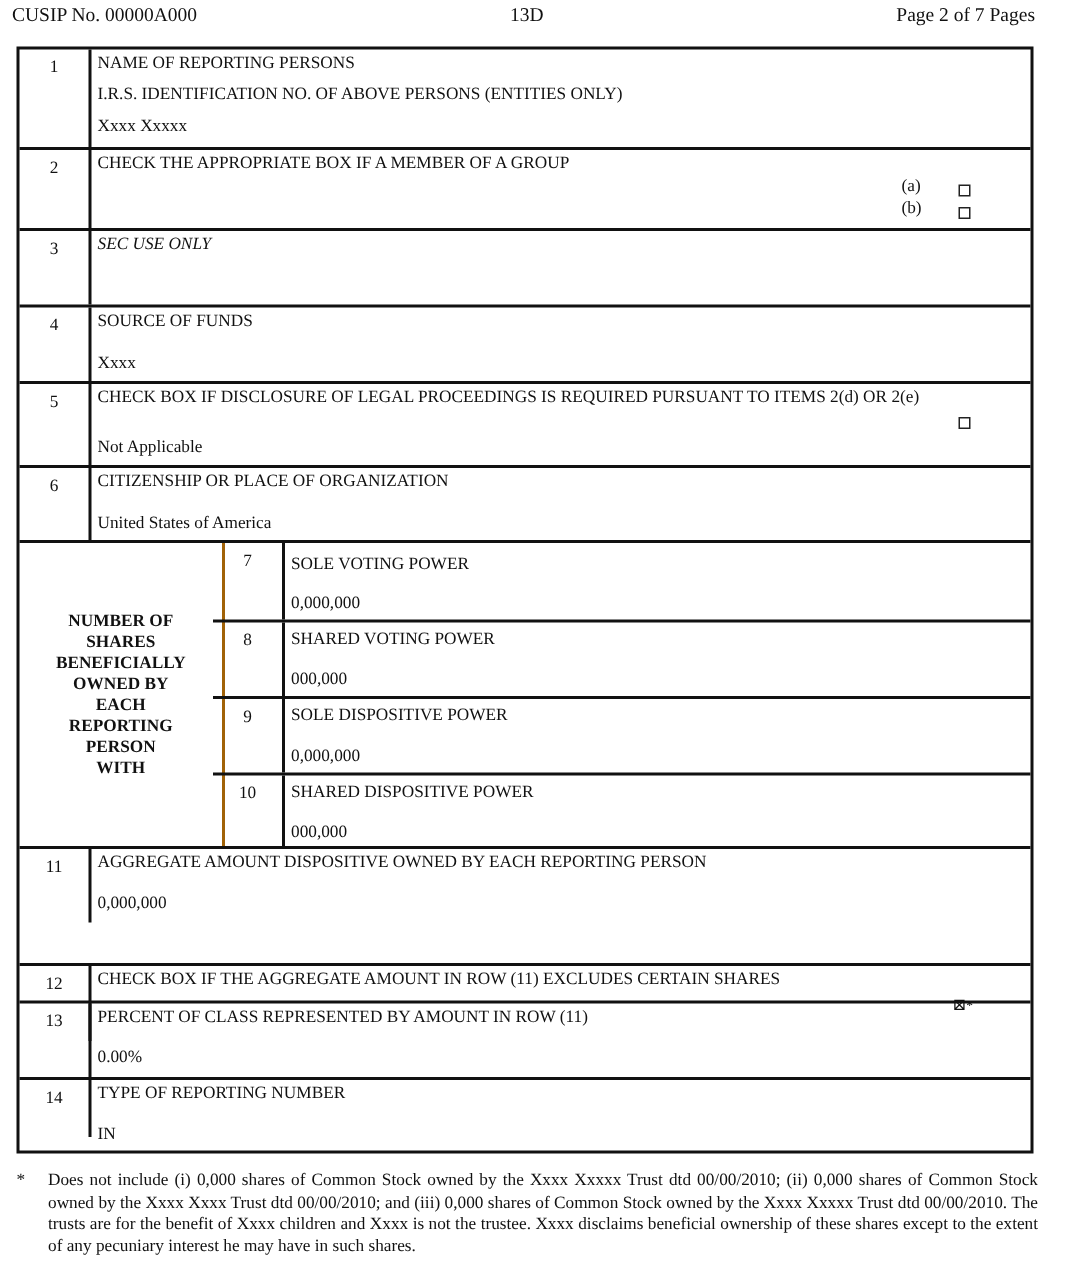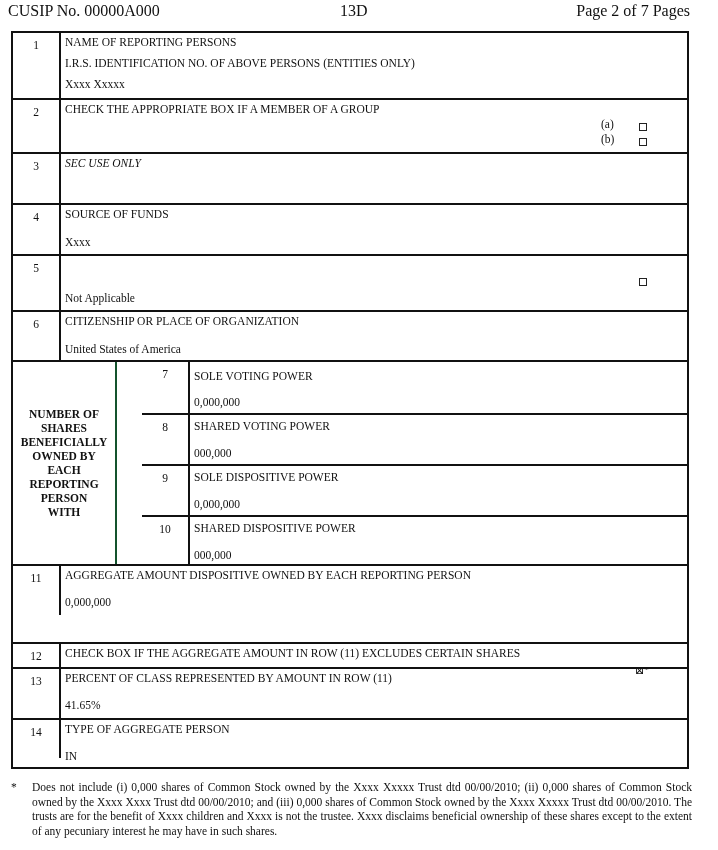--- a/index.html
+++ b/index.html
@@ -1,39 +1,39 @@
 <!DOCTYPE html>
 <html><head>
 <meta charset="utf-8">
 <style>
   html, body { margin: 0; padding: 0; background: #ffffff; }
   body {
     width: 718px; height: 850px; position: relative; overflow: hidden;
     font-family: "Liberation Serif", "DejaVu Serif", serif;
     color: #111111; font-size: 11.5px;
   }
-  .hdr { position: absolute; top: 2px; font-size: 16px; }
+  .hdr { position: absolute; top: 2px; font-size: 13px; }
   .hdr-left { left: 8px; }
   .hdr-center { left: 340px; }
   .hdr-right { right: 28px; }
 
   .tbl { position: absolute; left: 11px; top: 31px; width: 678px; height: 738px;
          border: 2px solid #111; box-sizing: border-box; }
   .row { position: absolute; left: 0; right: 0; border-top: 2px solid #111; box-sizing: border-box; }
   .row.first { border-top: none; }
   .num { position: absolute; left: 0; width: 48px; top: 0; bottom: 0; border-right: 2px solid #111;
          text-align: center; padding-top: 6px; box-sizing: border-box; }
   .content { position: absolute; left: 48px; right: 0; top: 0; bottom: 0; padding: 5px 0 0 4px; box-sizing: border-box; }
   .line { position: absolute; left: 4px; white-space: nowrap; }
   .chk { position: absolute; width: 8px; height: 8px; border: 1px solid #222; box-sizing: border-box; }
   .chk-x { position: absolute; font-size: 11px; line-height: 11px; }
   .lbl-ab { position: absolute; font-size: 11.5px; }
 
   .shares-block { position: absolute; left: 0; right: 0; top: 327px; height: 204px; border-top: 2px solid #111; box-sizing: border-box; }
-  .shares-label { position: absolute; left: 0; width: 104px; top: 0; bottom: 0; border-right: 2px solid #14532d; box-sizing: border-box;
+  .shares-label { position: absolute; left: 0; width: 137px; top: 0; bottom: 0; border-right: 2px solid #a16207; box-sizing: border-box;
                   font-weight: bold; text-align: center; font-size: 11.5px; line-height: 14px; padding-top: 45px; }
   .sub { position: absolute; left: 129px; right: 0; border-top: 2px solid #111; box-sizing: border-box; }
   .sub.first { border-top: none; }
   .sub-num { position: absolute; left: 0; width: 48px; top: 0; bottom: 0; border-right: 2px solid #111; text-align: center; padding-top: 6px; box-sizing: border-box; }
   .sub-content { position: absolute; left: 48px; right: 0; top: 0; bottom: 0; box-sizing: border-box; }
 
   .footnote { position: absolute; left: 11px; top: 780px; width: 680px; font-size: 11.5px; line-height: 14.5px; }
   .fn-star { position: absolute; left: 0; top: 0; }
   .fn-text { position: absolute; left: 21px; top: 0; width: 660px; text-align: justify; }
 </style>
@@ -77,20 +77,21 @@
     <div class="num">4</div>
     <div class="content">
       <div class="line" style="top:3px;">SOURCE OF FUNDS</div>
       <div class="line" style="top:31px;">Xxxx</div>
     </div>
   </div>
 
   <div class="row" style="top:221px; height:56px;">
     <div class="num">5</div>
     <div class="content">
+      <div class="line" style="top:3px;">CHECK BOX IF DISCLOSURE OF LEGAL PROCEEDINGS IS REQUIRED PURSUANT TO ITEMS 2(d) OR 2(e)</div>
       <div class="chk" style="left:578px; top:22px;"></div>
       <div class="line" style="top:36px;">Not Applicable</div>
     </div>
   </div>
 
   <div class="row" style="top:277px; height:50px;">
     <div class="num">6</div>
     <div class="content">
       <div class="line" style="top:3px;">CITIZENSHIP OR PLACE OF ORGANIZATION</div>
       <div class="line" style="top:31px;">United States of America</div>
@@ -152,28 +153,28 @@
     <div class="content">
       <div class="line" style="top:3px;text-align:center;">CHECK BOX IF THE AGGREGATE AMOUNT IN ROW (11) EXCLUDES CERTAIN SHARES</div>
       <div class="chk-x" style="left:574px; top:21px;"><span>⊠</span><span style="font-size:9px; vertical-align:top;">*</span></div>
     </div>
   </div>
 
   <div class="row" style="top:634px; height:51px;">
     <div class="num">13</div>
     <div class="content">
       <div class="line" style="top:3px;">PERCENT OF CLASS REPRESENTED BY AMOUNT IN ROW (11)</div>
-      <div class="line" style="top:30px;">41.65%</div>
+      <div class="line" style="top:30px;">0.00%</div>
     </div>
   </div>
 
   <div class="row" style="top:685px; height:40px;">
     <div class="num">14</div>
     <div class="content">
-      <div class="line" style="top:3px;">TYPE OF AGGREGATE PERSON</div>
+      <div class="line" style="top:3px;">TYPE OF REPORTING NUMBER</div>
       <div class="line" style="top:30px;">IN</div>
     </div>
   </div>
 </div>
 
 <div class="footnote">
   <div class="fn-star">*</div>
   <div class="fn-text">Does not include (i) 0,000 shares of Common Stock owned by the Xxxx Xxxxx Trust dtd 00/00/2010; (ii) 0,000 shares of Common Stock owned by the Xxxx Xxxx Trust dtd 00/00/2010; and (iii) 0,000 shares of Common Stock owned by the Xxxx Xxxxx Trust dtd 00/00/2010. The trusts are for the benefit of Xxxx children and Xxxx is not the trustee. Xxxx disclaims beneficial ownership of these shares except to the extent of any pecuniary interest he may have in such shares.</div>
 </div>
 

